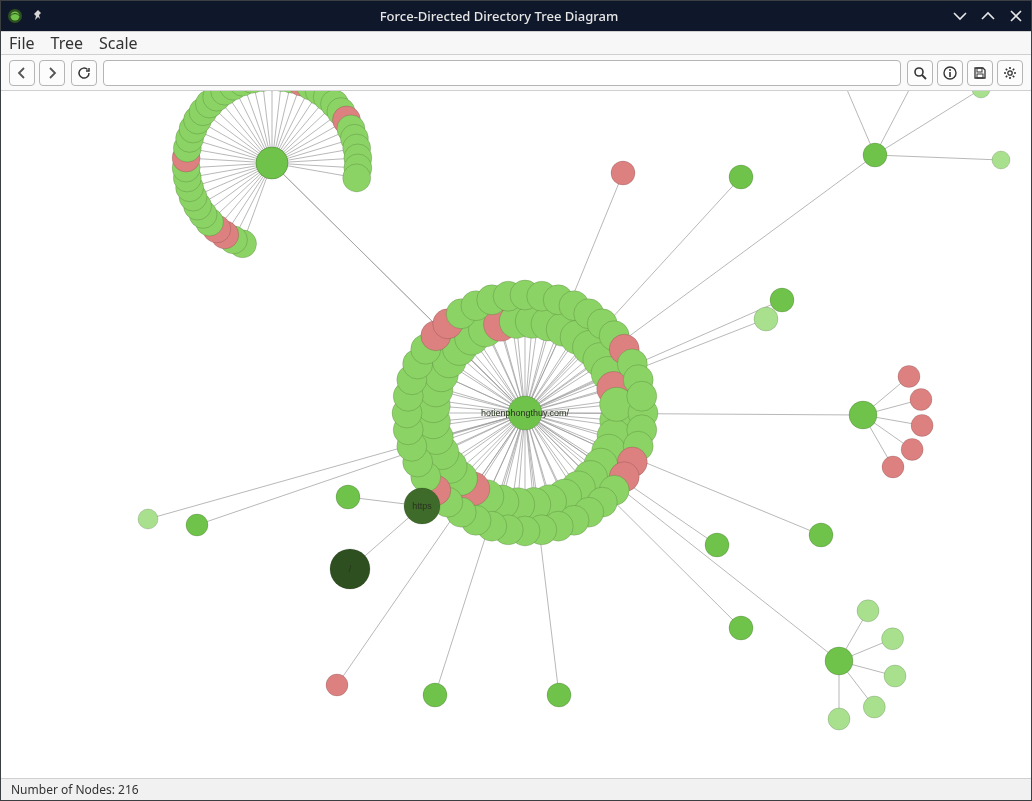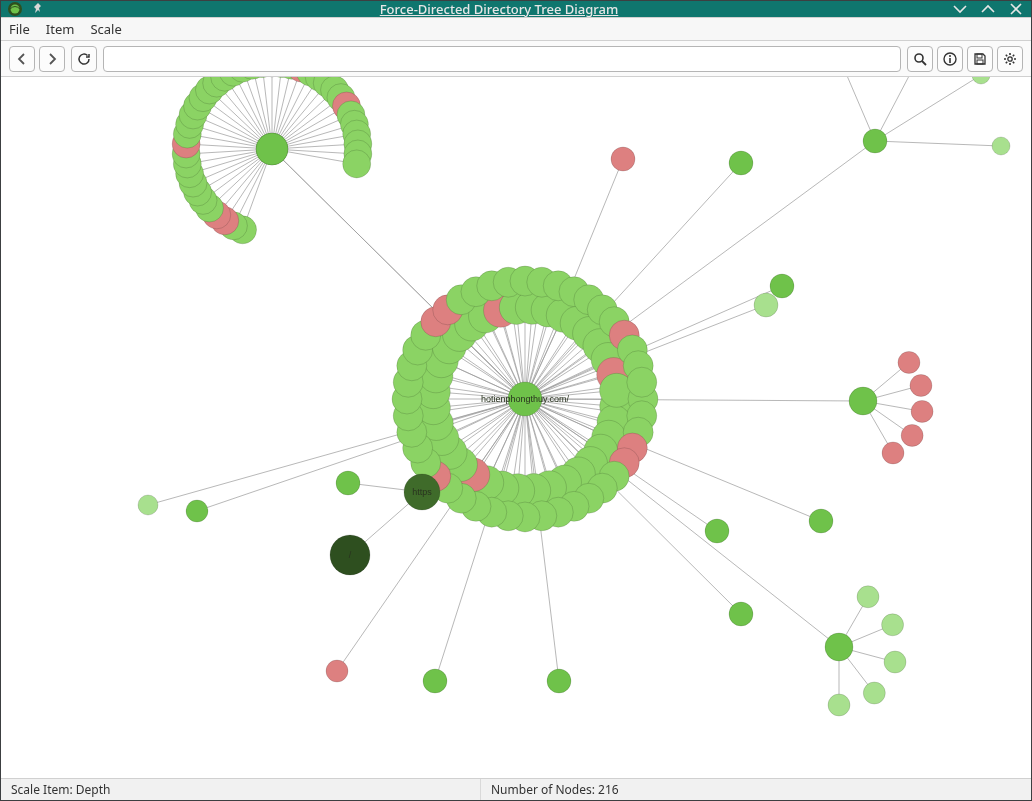--- a/index.html
+++ b/index.html
@@ -1,27 +1,27 @@
 <!DOCTYPE html>
 <html><head>
 <meta charset="utf-8">
 <style>
   * { box-sizing: border-box; margin: 0; padding: 0; }
   html, body { width: 1032px; height: 801px; font-family: "Segoe UI", "Noto Sans", Arial, sans-serif; font-size: 13px; background: #e0e0e0; color: #222; overflow: hidden; }
   .window { width: 1032px; height: 801px; display: flex; flex-direction: column; border: 1px solid #3c3f41; background: #fff; }
   
-  .titlebar { height: 16px; background: #0f766e; color: #e6e6e6; display: flex; align-items: center; padding: 0 6px; font-size: 13px; text-decoration: underline; }
+  .titlebar { height: 30px; background: #0f172a; color: #e6e6e6; display: flex; align-items: center; padding: 0 6px; font-size: 13px; }
   .titlebar .left { display:flex; align-items:center; gap:6px; }
   .titlebar .title { flex:1; text-align:center; font-weight:500; }
   .titlebar .winbtns { display:flex; gap:10px; align-items:center; }
   .titlebar .winbtn { width:18px; height:18px; display:flex; align-items:center; justify-content:center; color:#e6e6e6; cursor:pointer; }
   .app-icon svg { display:block; }
   
   .menubar { height: 24px; background: #f7f7f7; border-top:1px solid #d0d0d0; border-bottom: 1px solid #d0d0d0; display:flex; align-items:center; padding: 0 8px; gap: 16px; }
-  .menubar .menuitem { cursor:pointer; font-size:13px; color:#333; }
+  .menubar .menuitem { cursor:pointer; font-size:16px; color:#333; }
   
   .toolbar { height: 36px; background:#fafafa; border-bottom:1px solid #d0d0d0; display:flex; align-items:center; padding: 4px 8px; gap:6px; }
   .btn { width:26px; height:26px; border:1px solid #b5b5b5; border-radius:4px; background:#fcfcfc; display:flex; align-items:center; justify-content:center; cursor:pointer; color:#2b2b2b; }
   .searchbox { flex:1; height:26px; border:1px solid #b5b5b5; border-radius:4px; background:#fff; padding:0 8px; font-size:13px; outline:none; }
   .toolbar .group { display:flex; gap:4px; }
   
   .canvas { flex:1; position:relative; background:#fff; overflow:hidden; }
   .canvas svg { position:absolute; top:0; left:0; }
   
   .statusbar { height:22px; background:#f1f1f1; border-top:1px solid #d0d0d0; display:flex; align-items:center; font-size:12px; color:#333; }
@@ -65,21 +65,21 @@
       <span class="winbtn">
         <svg width="12" height="12" viewBox="0 0 12 12">
             <path d="M1 1 L11 11 M11 1 L1 11" stroke="#e6e6e6" stroke-width="1.6"></path>
           </svg>
       </span>
     </div>
   </div>
 
   <div class="menubar">
     <span class="menuitem">File</span>
-    <span class="menuitem">Item</span>
+    <span class="menuitem">Tree</span>
     <span class="menuitem">Scale</span>
   </div>
 
   <div class="toolbar">
     <div class="group">
       <div class="btn" title="Back">
         <svg width="12" height="12" viewBox="0 0 12 12">
             <path d="M8 1 L3 6 L8 11" stroke="#555" stroke-width="1.8" fill="none"></path>
           </svg>
       </div>
@@ -450,20 +450,19 @@
         </g>
         <g>
           <text x="421" y="418" class="node-label">https</text>
           <text x="349" y="481" class="node-label">/</text>
           <text x="524" y="325" class="node-label">hotienphongthuy.com/</text>
         </g>
       </svg>
   </div>
 
   <div class="statusbar">
-    <div class="cell left">Scale Item: Depth</div>
     <div class="cell">
       <span>Number of Nodes:</span>&nbsp;
       <span>216</span>
     </div>
   </div>
 
 </div>
 
 </body></html>

